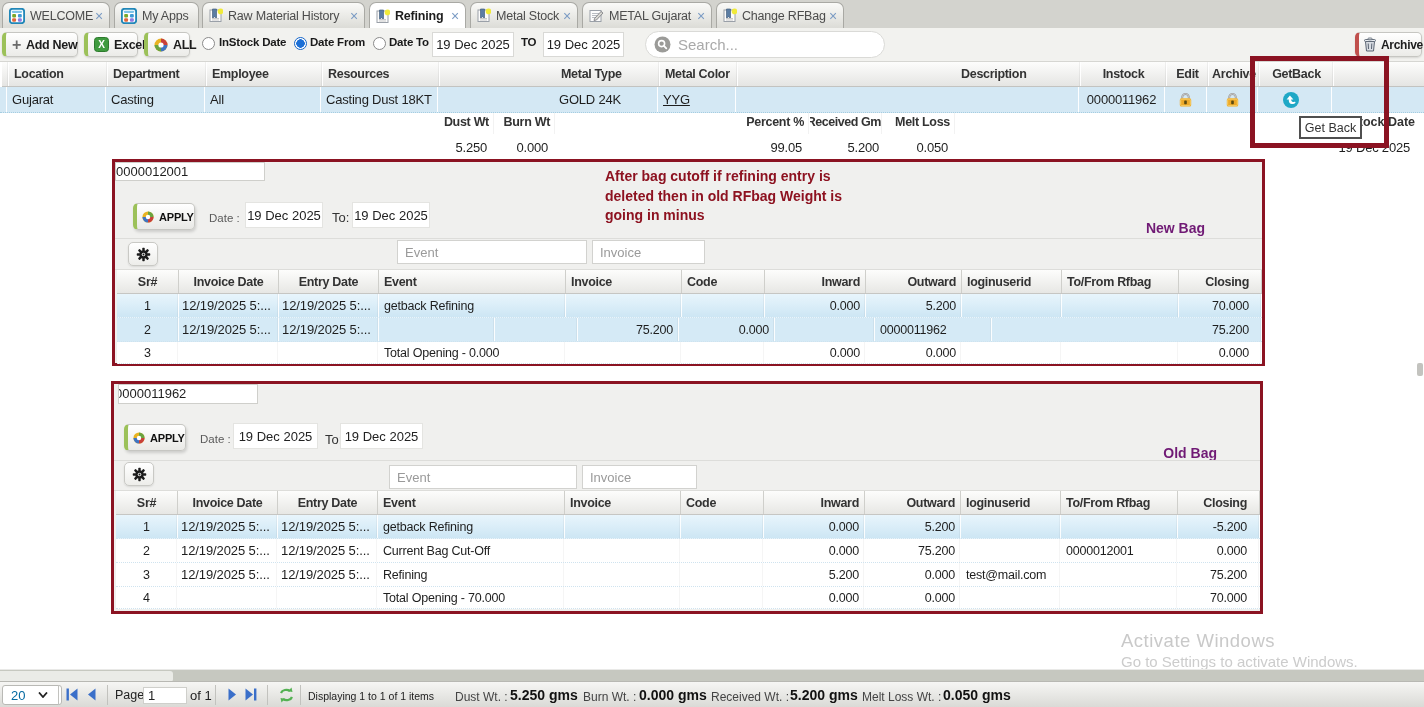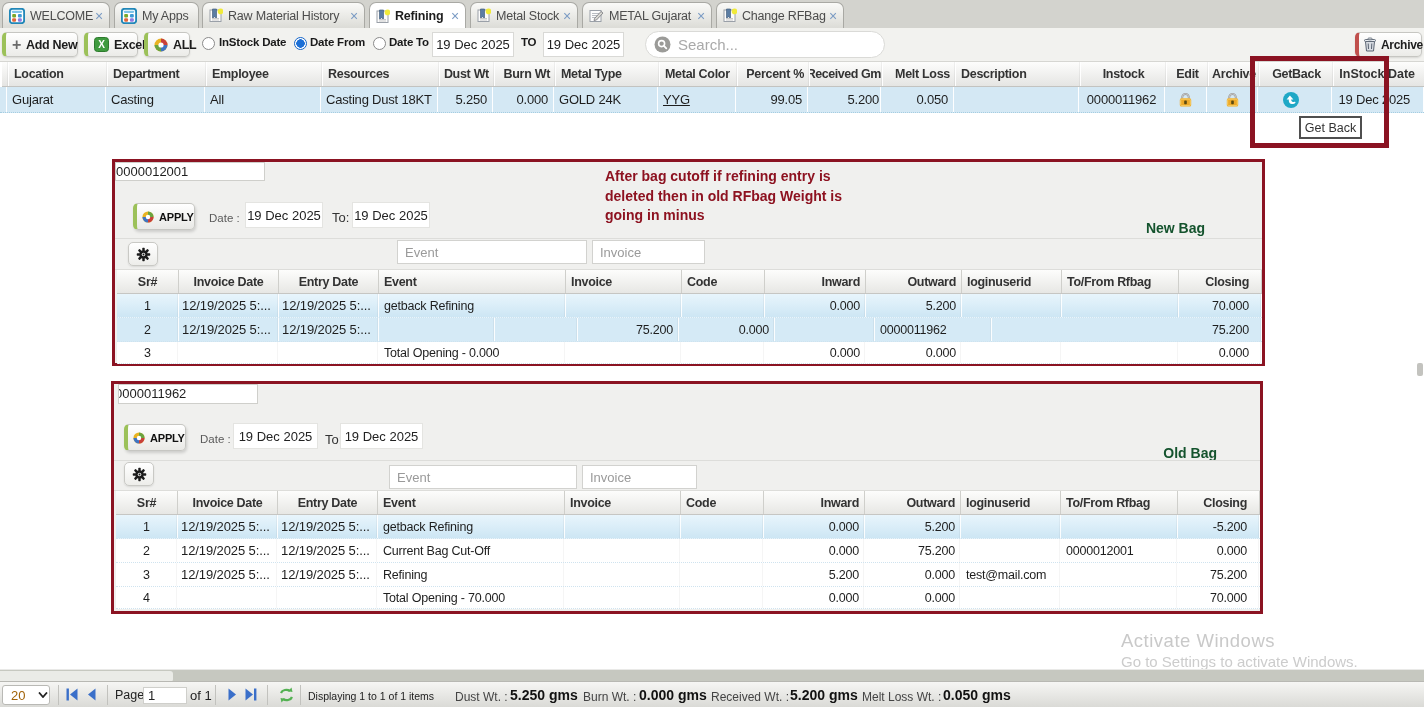--- a/index.html
+++ b/index.html
@@ -22,33 +22,33 @@
 .dinput { position:absolute; top:4px; height:25px; background:#fff; border:1px solid #d9d9d6; font-size:13px; color:#222; display:flex; align-items:center; justify-content:center; white-space:nowrap; }
 #search { position:absolute; left:645px; top:3px; width:240px; height:27px; background:#fff; border:1px solid #dadad7; border-radius:14px; display:flex; align-items:center; padding:0 8px; }
 #search .ph { color:#a9a9a9; font-size:15px; margin-left:7px; }
 
 
 #ghead { position:absolute; left:2px; top:62px; width:1424px; height:25px; background:linear-gradient(#fdfdfc,#e5e5e3); border-bottom:1px solid #c3c3c0; display:flex; }
 #grow { position:absolute; left:0; top:87px; width:1424px; height:26px; background:#d4e8f4; border-bottom:1px dotted #a5cde1; display:flex; }
 .gc { height:100%; border-right:1px solid rgba(255,255,255,.95); padding:0 5px; font-size:13px; letter-spacing:-0.2px; display:flex; align-items:center; overflow:hidden; white-space:nowrap; }
 #ghead .gc { color:#333; font-weight:600; font-size:12.5px; letter-spacing:-0.3px; box-shadow:inset -1px 0 0 rgba(0,0,0,.05); }
 #grow .gc { color:#1e1e1e; }
-.gc.r { justify-content:flex-end; }
+.gc.r { justify-content:flex-end;margin-top:48px; }
 .gc.c { justify-content:center; padding:0 2px; }
 
 
 .panel { position:absolute; background:#f0f0ee; border:3px solid #8b1322;margin-top:33px; }
 .baginput { position:absolute; background:#fff; border:1px solid #cfcfcb; font-size:13px; color:#1e1e1e; line-height:18px; white-space:nowrap; overflow:hidden; }
 .applybtn { position:absolute; height:27px; width:62px; background:linear-gradient(#ffffff,#e9e9e6); border:1px solid #c6c6c2; border-left:4px solid #9cc159; border-radius:5px; display:flex; align-items:center; padding:0 5px; font-size:11px; font-weight:bold; letter-spacing:-0.2px; color:#111; box-shadow:1px 2px 3px rgba(0,0,0,.15); white-space:nowrap; }
 .applybtn svg { margin-right:5px; flex-shrink:0; }
 .dlbl { position:absolute; font-size:11.5px; color:#5a5a5a; }
 .tolbl { position:absolute; font-size:13px; color:#333; }
 .pdate { position:absolute; height:26px; background:#fff; font-size:13px; color:#222; display:flex; align-items:center; justify-content:center; border:1px solid #e4e4e1; white-space:nowrap; }
 .redtext { position:absolute; font-size:14px; font-weight:bold; color:#8d1220; line-height:19.5px; }
-.baglabel { position:absolute; font-size:14px; font-weight:bold; color:#14532d; }
+.baglabel { position:absolute; font-size:14px; font-weight:bold; color:#701a75; }
 .gearbtn { position:absolute; width:30px; height:24px; background:linear-gradient(#ffffff,#ededea); border:1px solid #c9c9c5; border-radius:5px; display:flex; align-items:center; justify-content:center; box-shadow:0 1px 2px rgba(0,0,0,.1); }
 .finput { position:absolute; height:24px; background:#fff; border:1px solid #d2d2cf; font-size:13px; color:#9a9a9a; display:flex; align-items:center; padding:0 7px; }
 .fline { position:absolute; left:0; width:100%; height:1px; background:#ddddda; }
 
 
 .ptable { position:absolute; left:0; font-size:12.5px; letter-spacing:-0.2px; }
 .prow { display:flex; width:100%; }
 .pc { border-right:1px solid #e3e3e0; padding:0 5px; display:flex; align-items:center; overflow:hidden; white-space:nowrap; height:100%; }
 .phead { height:24px; background:linear-gradient(#fdfdfc,#e7e7e4); border-bottom:1px solid #c6c6c3; color:#333; font-weight:600; font-size:12.5px; letter-spacing:-0.3px; }
 .phead .pc { border-right:1px solid #cfcfcb; }
@@ -69,21 +69,21 @@
 
 
 #wm1 { position:absolute; left:1121px; top:630px; font-size:18.5px; letter-spacing:0.5px; color:#c9c9c9; }
 #wm2 { position:absolute; left:1121px; top:653px; font-size:15px; color:#cccccc; }
 
 
 #hscroll { position:absolute; left:0; top:669px; width:1424px; height:12px; background:#c6c8c0; border-top:1px solid #e9e9e7; }
 #hthumb { position:absolute; left:0; top:1px; width:173px; height:11px; background:#eaebe7; border-radius:0 3px 3px 0; }
 #sbar { position:absolute; left:0; top:681px; width:1424px; height:26px; background:linear-gradient(#f6f6f4,#dadad6); border-top:1px solid #b8b8b3; font-size:13px; color:#222; }
 .ssep { position:absolute; top:3px; height:20px; width:1px; background:#c2c2be; }
-#pagesel { position:absolute; left:2px; top:3px; width:48px; height:20px; background:#fff; border:1px solid #b9b9b5; border-radius:3px; font-size:13px; color:#a16207; display:flex; align-items:center; padding-left:8px; }
+#pagesel { position:absolute; left:2px; top:3px; width:60px; height:20px; background:#fff; border:1px solid #b9b9b5; border-radius:3px; font-size:13px; color:#0369a1; display:flex; align-items:center; padding-left:8px; }
 .navarrow { position:absolute; top:6px; }
 #pageinput { position:absolute; left:143px; top:5px; width:44px; height:17px; background:#fff; border:1px solid #cfcfcb; font-size:13px; padding-left:4px; display:flex; align-items:center; }
 .slabel { position:absolute; top:6px; font-size:13px; color:#222; }
 .wlabel { position:absolute; top:8px; font-size:12px; color:#444; }
 .wval { position:absolute; top:5px; font-size:14px; font-weight:bold; color:#111; }
 
 
 #vthumb { position:absolute; left:1417px; top:363px; width:6px; height:13px; background:#c3c3bf; border-radius:2px; }
 </style>
 </head>

